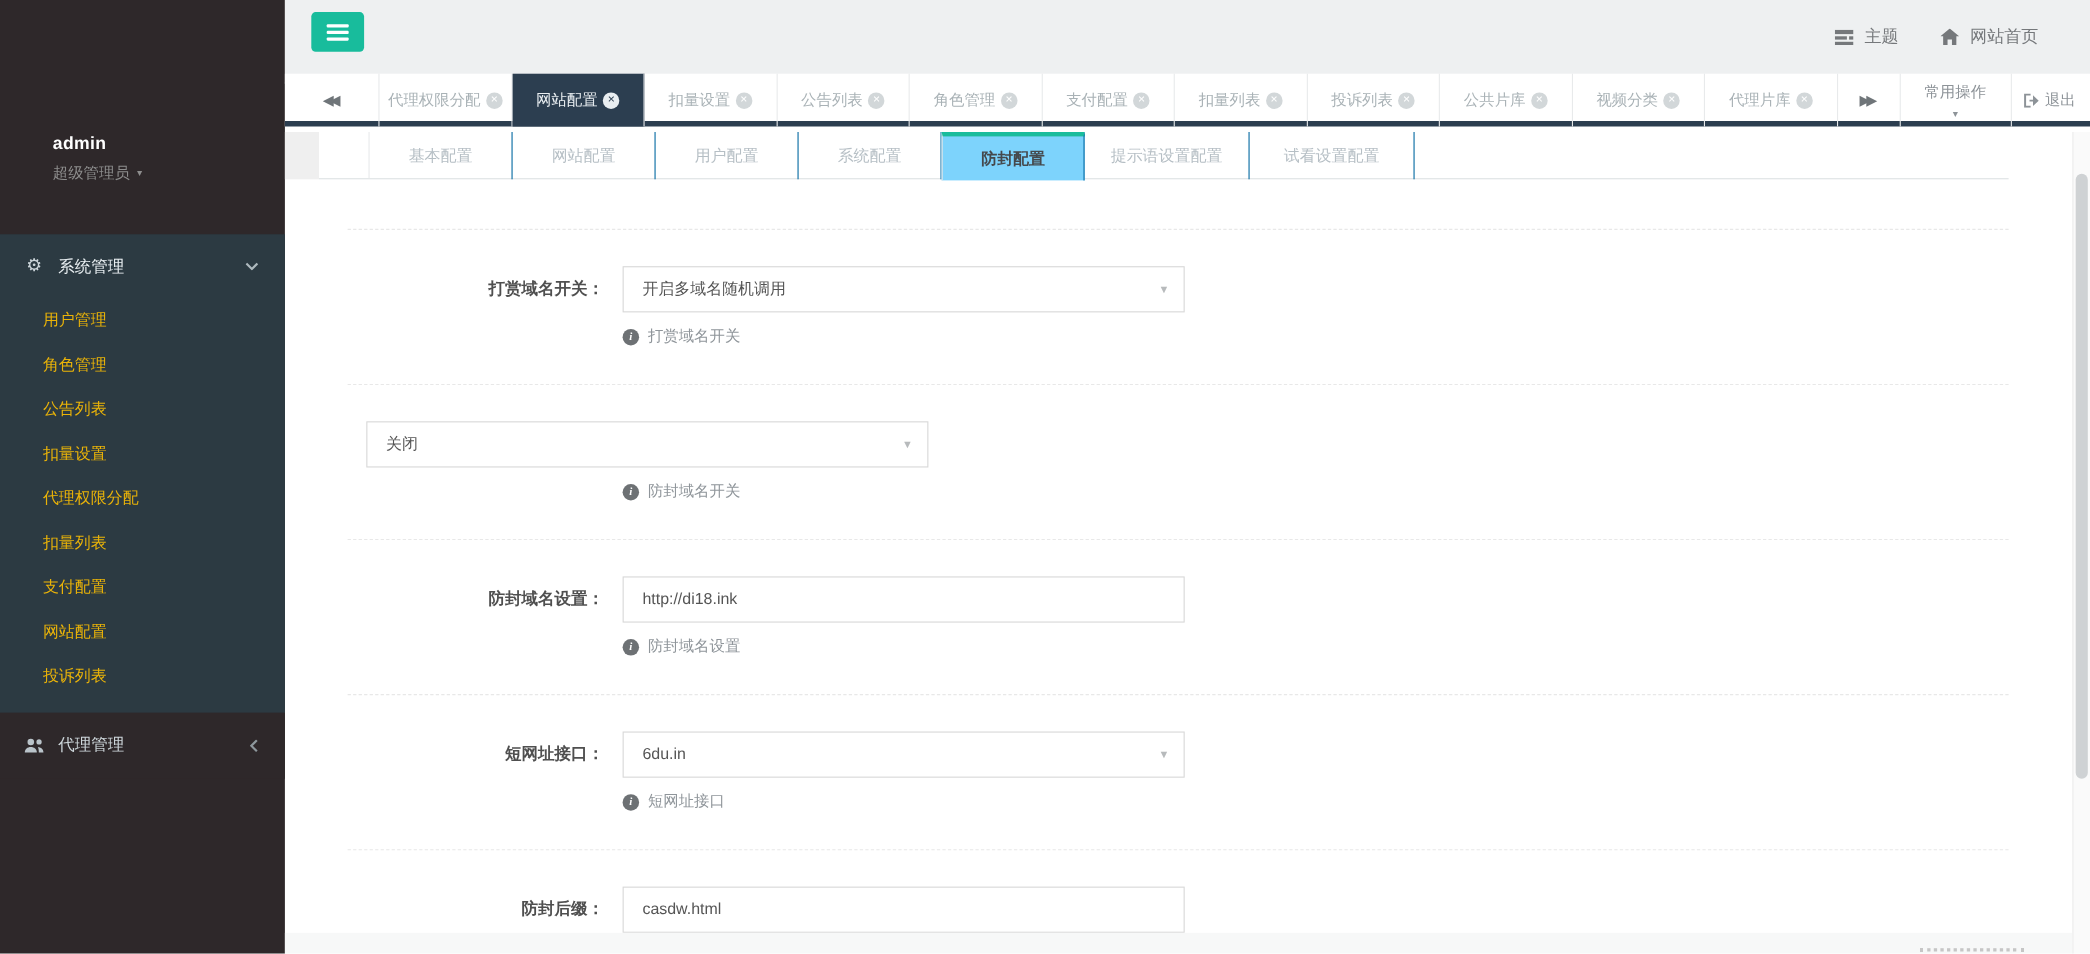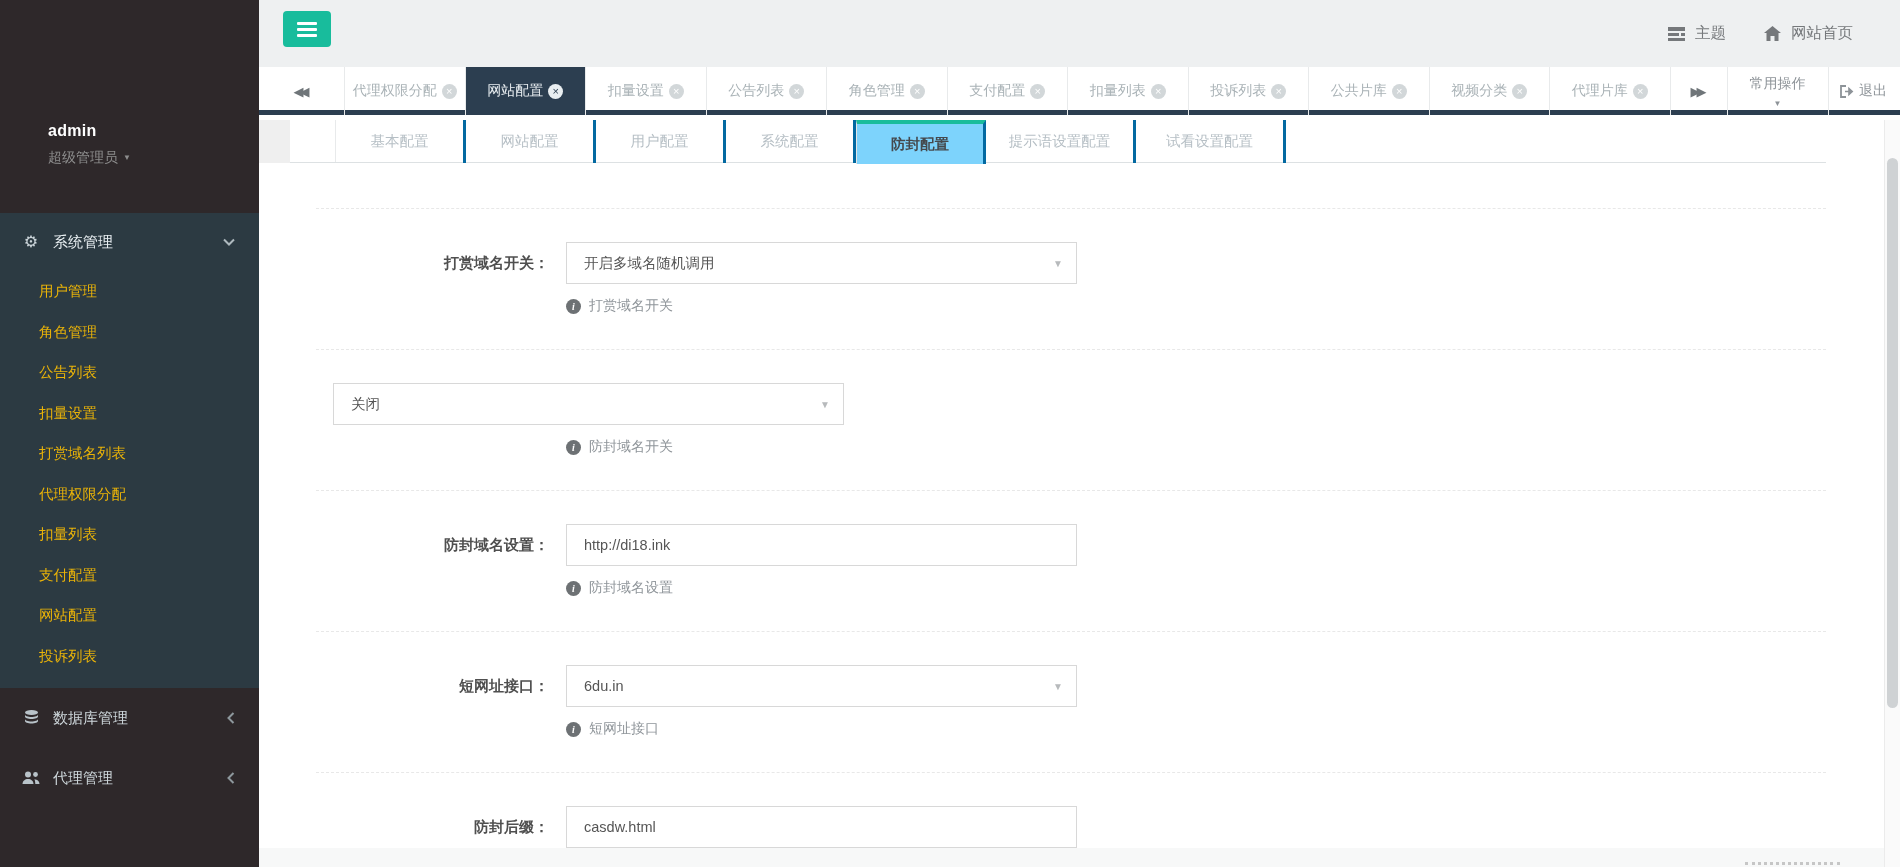--- a/index.html
+++ b/index.html
@@ -42,21 +42,21 @@
   .arrcell2 { width:57px; }
   .arr { color:#6f7579; font-size:13px; letter-spacing:-4px; padding-right:4px; }
   .morecell { width:101px; font-size:14px; color:#8d9398; gap:6px;flex-direction:column; }
   .morecell .caret { font-size:8px; }
   .logoutcell { width:70px; font-size:14px; color:#8d9398; gap:5px; border-right:none; }
 
   
   .subtab-gutter { position:absolute; left:259px; top:120px; width:31px; height:43px; background:#efefef; }
   .subtabs { position:absolute; left:290px; top:120px; width:1536px; height:43px; border-bottom:1px solid #dde1e3; display:flex; background:#fff; }
   .subtab-spacer { width:46px; flex:none; border-right:1px solid #e8eaeb; }
-  .subtab { flex:none; width:130px; height:43px; display:flex; align-items:center; justify-content:center; font-size:14.5px; color:#b6bfc5; cursor:pointer; border-right:3px solid #0369a1; }
+  .subtab { flex:none; width:130px; height:43px; display:flex; align-items:center; justify-content:center; font-size:14.5px; color:#b6bfc5; cursor:pointer; border-right:1px solid #0369a1; }
   .subtab.wide { width:150px; }
   .subtab.active { border-top:4px solid #1abc9c; border-left:1px solid #e3e6e7; background:#7dd3fc; color:#45494d; font-weight:bold; height:44px; margin-bottom:-1px; }
 
   
   .form-area { position:absolute; left:316px; top:163px; width:1510px; }
   .form-row { border-top:1px dashed #e8e8e8; padding-top:33px; height:141px; }
   .form-row:first-child { margin-top:45px; }
   .row-main { display:flex; }
   .f-label { width:233px; text-align:right; font-size:15px; font-weight:bold; color:#4f4f4f; line-height:42px; flex:none; }
   .f-control { margin-left:17px; width:511px; position:relative; }
@@ -96,45 +96,28 @@
             <svg width="12" height="8">
                 <polyline points="1,1.5 6,6.5 11,1.5" fill="none" stroke="#aeb9be" stroke-width="2"></polyline>
               </svg>
           </span>
         </div>
         <div id="submenu">
             <div class="sub-item">用户管理</div>
             <div class="sub-item">角色管理</div>
             <div class="sub-item">公告列表</div>
             <div class="sub-item">扣量设置</div>
-            <div class="sub-item">打赏域名列表</div>
             <div class="sub-item">代理权限分配</div>
             <div class="sub-item">扣量列表</div>
             <div class="sub-item">支付配置</div>
             <div class="sub-item">网站配置</div>
             <div class="sub-item">投诉列表</div>
           </div>
       </div>
       <div class="nav-section-col">
-        <div class="section-header collapsed">
-          <span class="s-icon">
-            <svg width="15" height="16" viewBox="0 0 15 16" fill="#b9c3c9">
-              <ellipse cx="7.5" cy="2.5" rx="6.5" ry="2.5"></ellipse>
-              <path d="M1 4.5c0 1.4 2.9 2.5 6.5 2.5s6.5-1.1 6.5-2.5v2c0 1.4-2.9 2.5-6.5 2.5S1 7.9 1 6.5z"></path>
-              <path d="M1 9c0 1.4 2.9 2.5 6.5 2.5S14 10.4 14 9v2c0 1.4-2.9 2.5-6.5 2.5S1 12.4 1 11z"></path>
-              <path d="M1 13.4c0 1.4 2.9 2.5 6.5 2.5s6.5-1.1 6.5-2.5v.1c0 1.4-2.9 2.5-6.5 2.5S1 14.9 1 13.5z"></path>
-            </svg>
-          </span>
-          <span class="s-label">数据库管理</span>
-          <span class="chev">
-            <svg width="8" height="12">
-                <polyline points="6.5,1 1.5,6 6.5,11" fill="none" stroke="#8d979c" stroke-width="2"></polyline>
-              </svg>
-          </span>
-        </div>
         <div class="section-header collapsed">
           <span class="s-icon">
             <svg width="18" height="14" viewBox="0 0 18 14" fill="#b9c3c9">
               <circle cx="6" cy="3.5" r="3"></circle>
               <path d="M0.5 13c0-3 2.5-5 5.5-5s5.5 2 5.5 5z"></path>
               <circle cx="13.5" cy="3.5" r="2.4"></circle>
               <path d="M12.4 8.2c2.8.2 5.1 2 5.1 4.8h-4.2c0-1.9-.3-3.6-.9-4.8z"></path>
             </svg>
           </span>
           <span class="s-label">代理管理</span>

